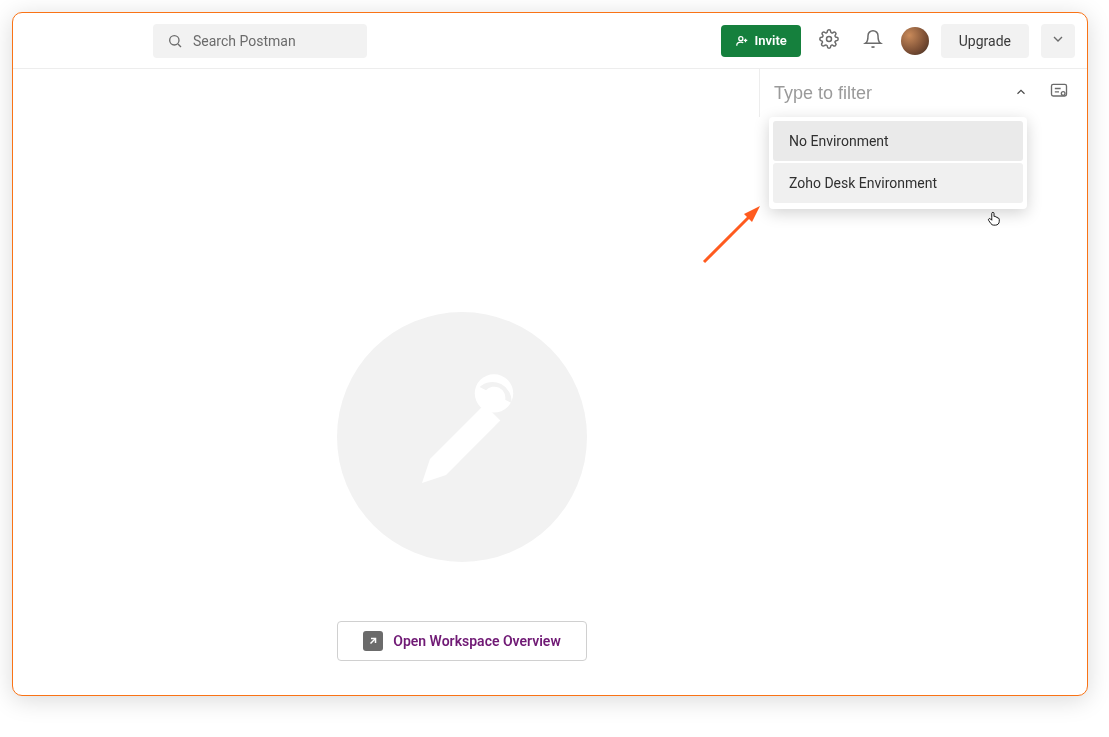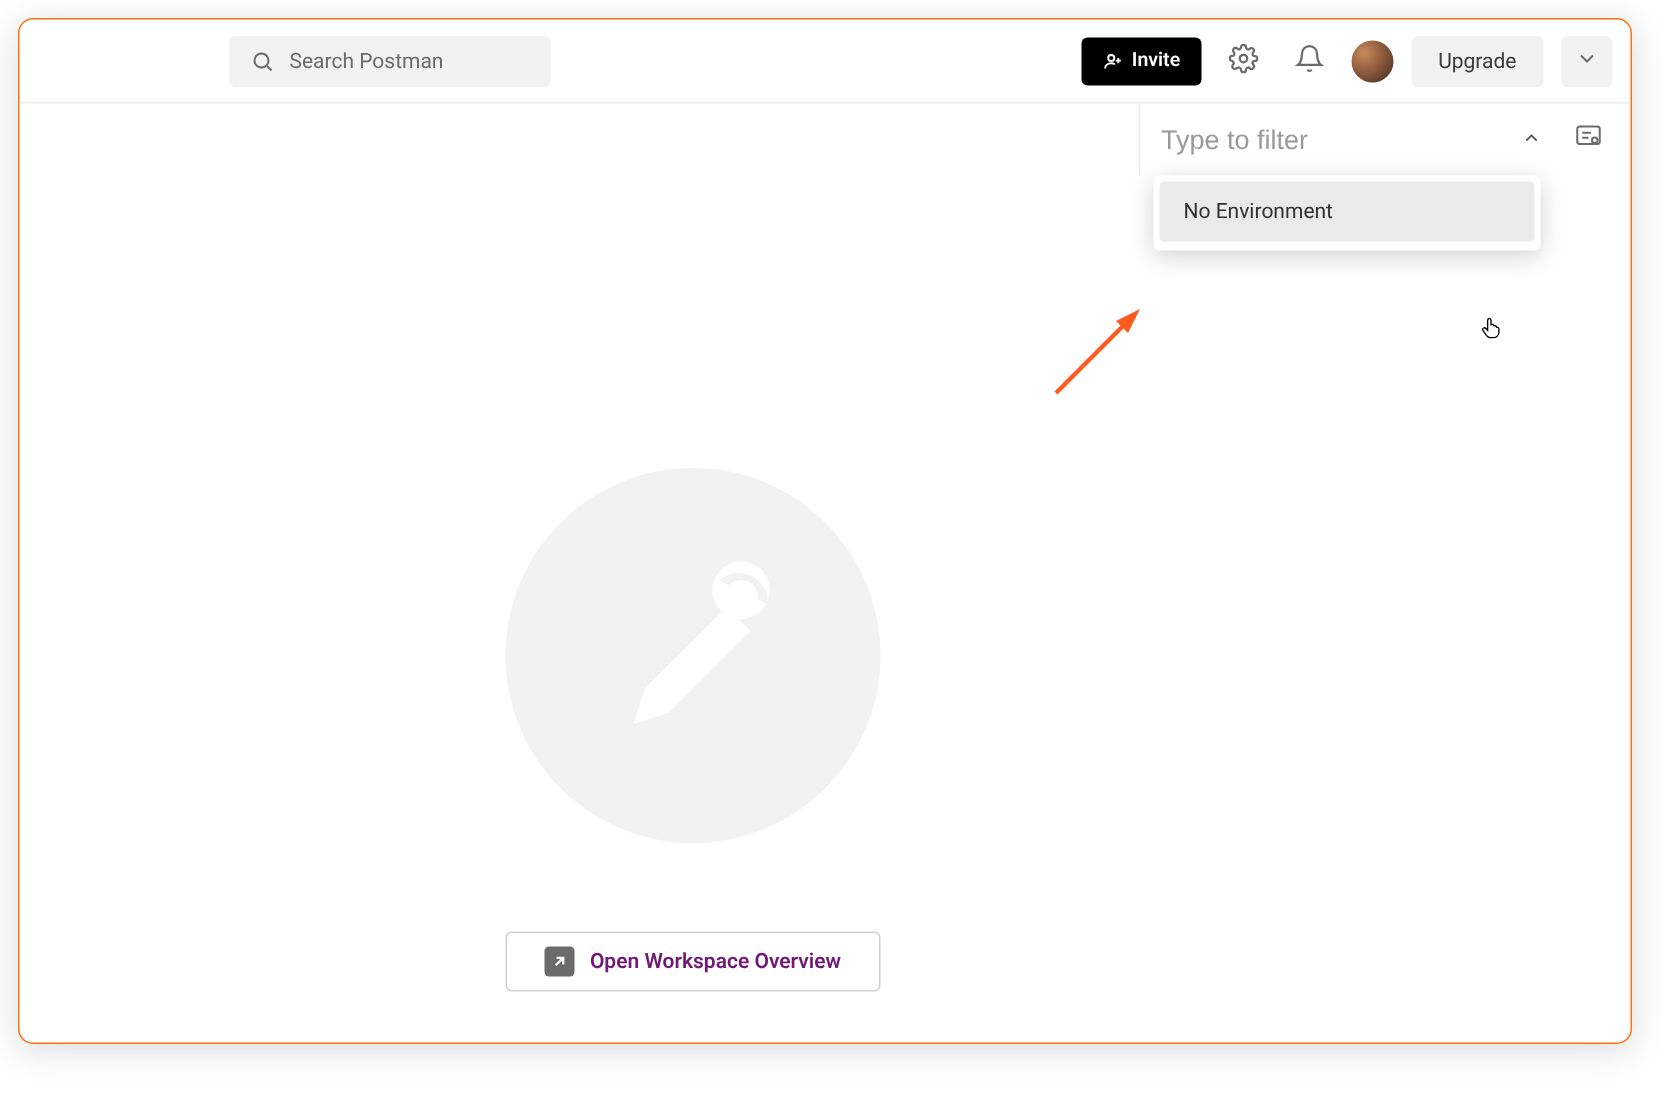--- a/index.html
+++ b/index.html
@@ -45,21 +45,21 @@
       cursor: text;
       font-size: 14px;
       gap: 10px;
     }
     .search-box .icon { width: 16px; height: 16px; flex-shrink: 0; }
     .header-spacer { flex: 1; }
     .invite-btn {
       display: flex;
       align-items: center;
       gap: 6px;
-      background: #000000;
+      background: #15803d;
       color: #fff;
       font-weight: 600;
       font-size: 13px;
       padding: 0 14px;
       height: 32px;
       border-radius: 4px;
       cursor: pointer;
     }
     .invite-btn .icon { width: 14px; height: 14px; }
     .icon-btn {
@@ -329,20 +329,23 @@
           <line x1="7" y1="13" x2="12" y2="13"></line>
         </svg>
       </span>
     </div>
   </div>
 
   <div class="env-dropdown">
     <div class="env-item selected">
       <span>No Environment</span>
     </div>
+    <div class="env-item hovered">
+      <span>Zoho Desk Environment</span>
+    </div>
   </div>
 
   <div class="cursor-hand" style="left:972px; top:196px;">
     <svg viewBox="0 0 24 24" fill="#fff" stroke="#000" stroke-width="1.2">
       <path d="M9 11V6a1.5 1.5 0 0 1 3 0v4l1-.2a1.3 1.3 0 0 1 1.6 1.2l1-.1a1.3 1.3 0 0 1 1.4 1.3l.8.1a1.3 1.3 0 0 1 1.2 1.4v2.8c0 2.8-2 5-5 5h-2.5c-1.6 0-2.6-.7-3.6-2l-3-4.2c-.6-.8-.4-1.9.5-2.4.7-.4 1.6-.2 2.1.5L9 15z"></path>
     </svg>
   </div>
 
   <div class="main">
     <div class="logo-circle">

